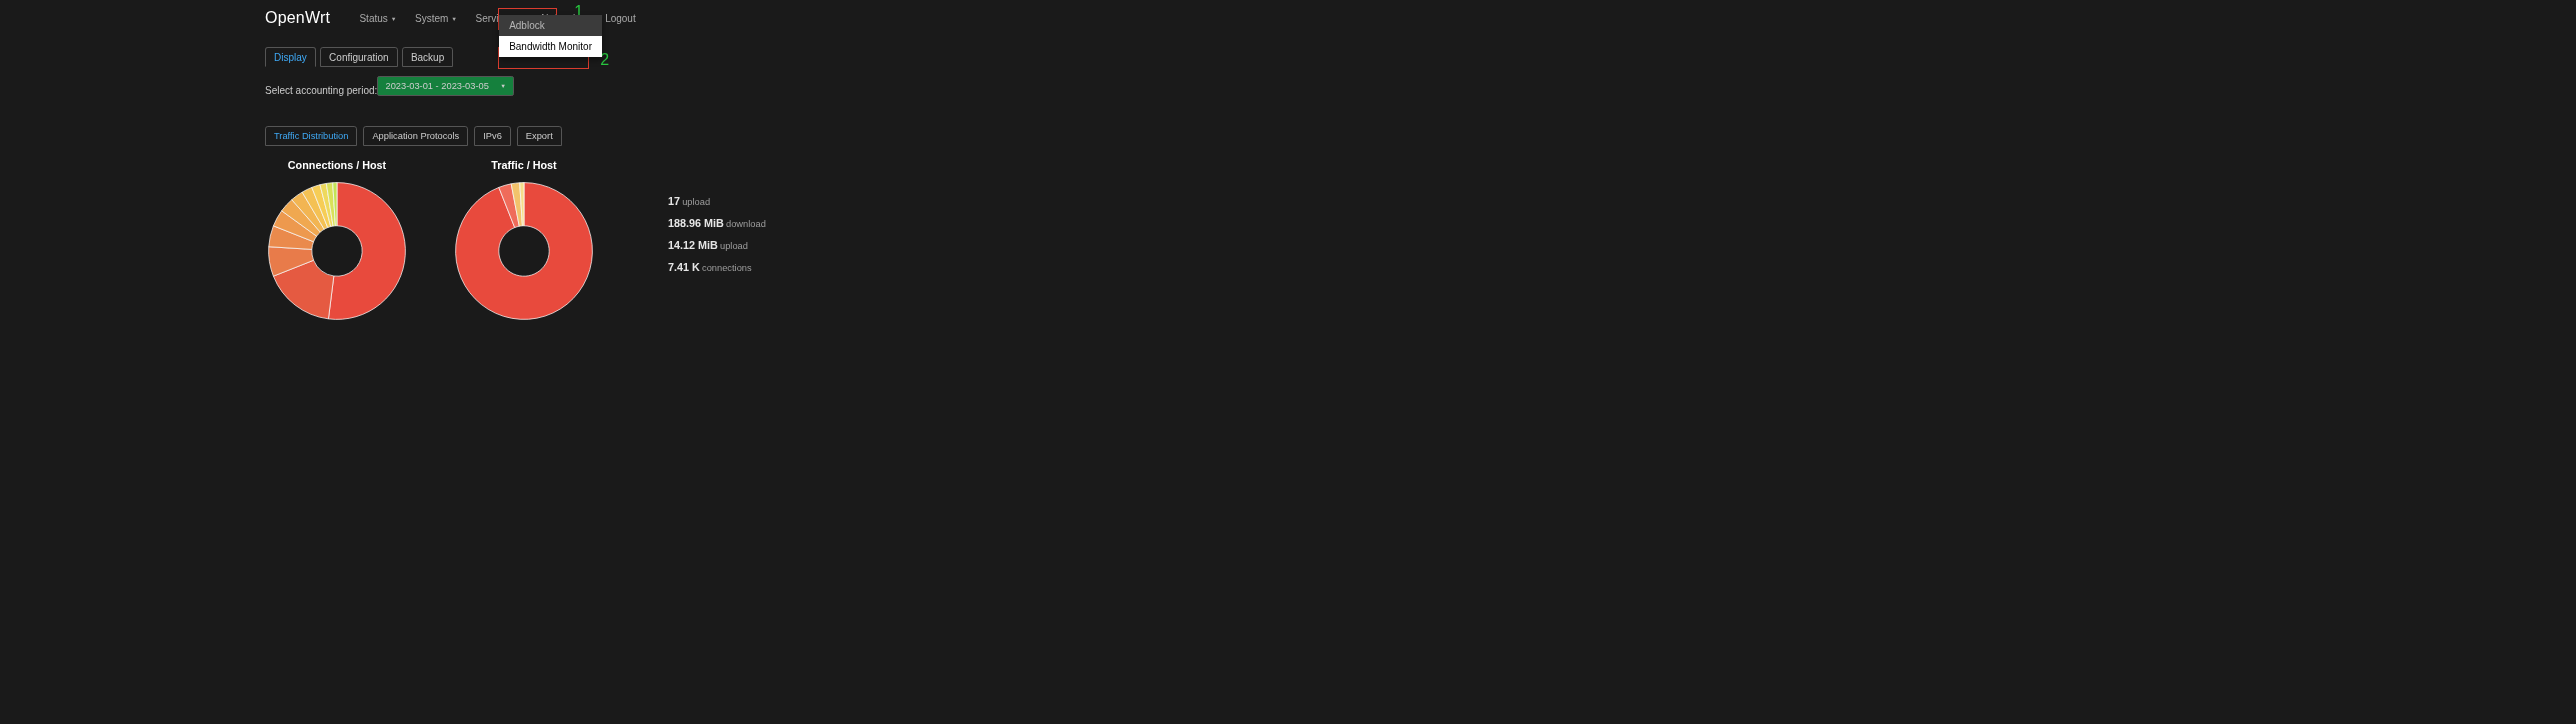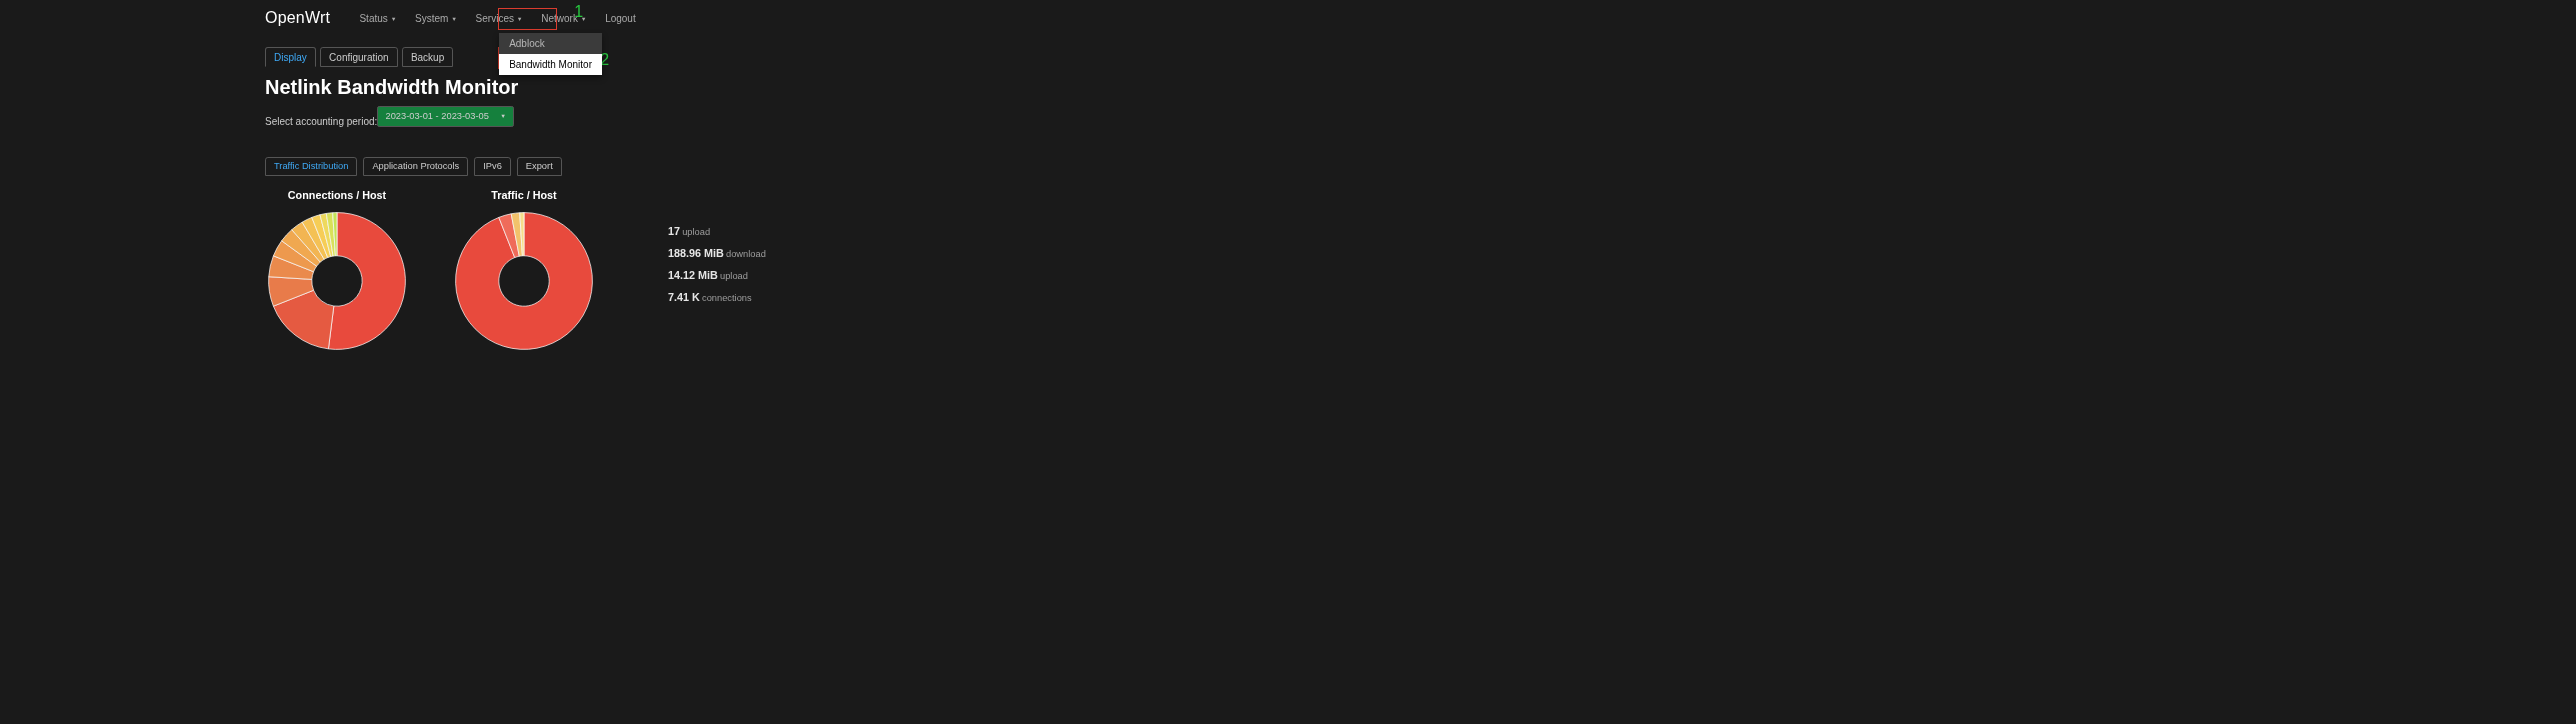--- a/index.html
+++ b/index.html
@@ -8,21 +8,21 @@
     .navbar { display:flex; align-items:center; padding:7.2px 0; margin-left:265px; }
     .brand  { font-size:16px; font-weight:400; margin-right:20px; letter-spacing:0.2px; }
     .nav-items { display:flex; align-items:center; gap:0; position:relative; }
     .nav-item  { color:#aaa; padding:5.8px 9.3px; cursor:pointer; font-size:10px; position:relative; }
     .caret { font-size:5.8px; margin-left:2.9px; position:relative; top:-0.7px; }
     .highlight-box { border:1.4px solid #da3c2e; position:absolute; pointer-events:none; }
     .hb1 { left:148px; top:0.7px; width:59px; height:22px; }
     .num-label { position:absolute; color:#28c63f; font-size:16px; font-weight:500; }
     .n1 { left:224px; top:-4.3px; }
     .n2 { left:250px; top:44px; }
-    .dropdown { position:absolute; left:149px; top:26px; background:#3b3b3b; min-width:101px; box-shadow:0 2.9px 5.8px rgba(0,0,0,.4); z-index:5; }
+    .dropdown { position:absolute; left:149px; top:8px; background:#3b3b3b; min-width:101px; box-shadow:0 2.9px 5.8px rgba(0,0,0,.4); z-index:5; }
     .dd-item  { padding:5px 10px; color:#b6b6b6; cursor:pointer; font-size:10px; }
     .dd-item.active { background:#fff; color:#000; }
     .hb2 { left:148px; top:40px; width:91px; height:22px; }
 
     .container { margin-left:265px; width:597px; }
     .tabstrip  { display:flex; gap:4.3px; margin-top:10px; margin-bottom:8.6px; }
     .tab { padding:3.6px 8px; border:0.7px solid #555; border-radius:2.9px 2.9px 0 0; color:#ccc; cursor:pointer; font-size:10px; }
     .tab.active { border-bottom:0.7px solid #1a1a1a; color:#3fa9f5; }
 
     h1.page-title { font-size:20px; font-weight:600; margin:7.2px 0 7.2px; }
@@ -70,21 +70,20 @@
 </div>
 
 <div class="container">
 
   <div class="tabstrip">
     <div class="tab active">Display</div>
     <div class="tab">Configuration</div>
     <div class="tab">Backup</div>
   </div>
 
-  <h1 class="page-title">Netlink Bandwidth Monitor</h1>
 
   <div class="period-row">
     <span>Select accounting period:</span>
     <div class="period-select">
       <span>2023-03-01 - 2023-03-05</span>
       <span class="sel-caret">▼</span>
     </div>
   </div>
 
   <div class="subtabs">

